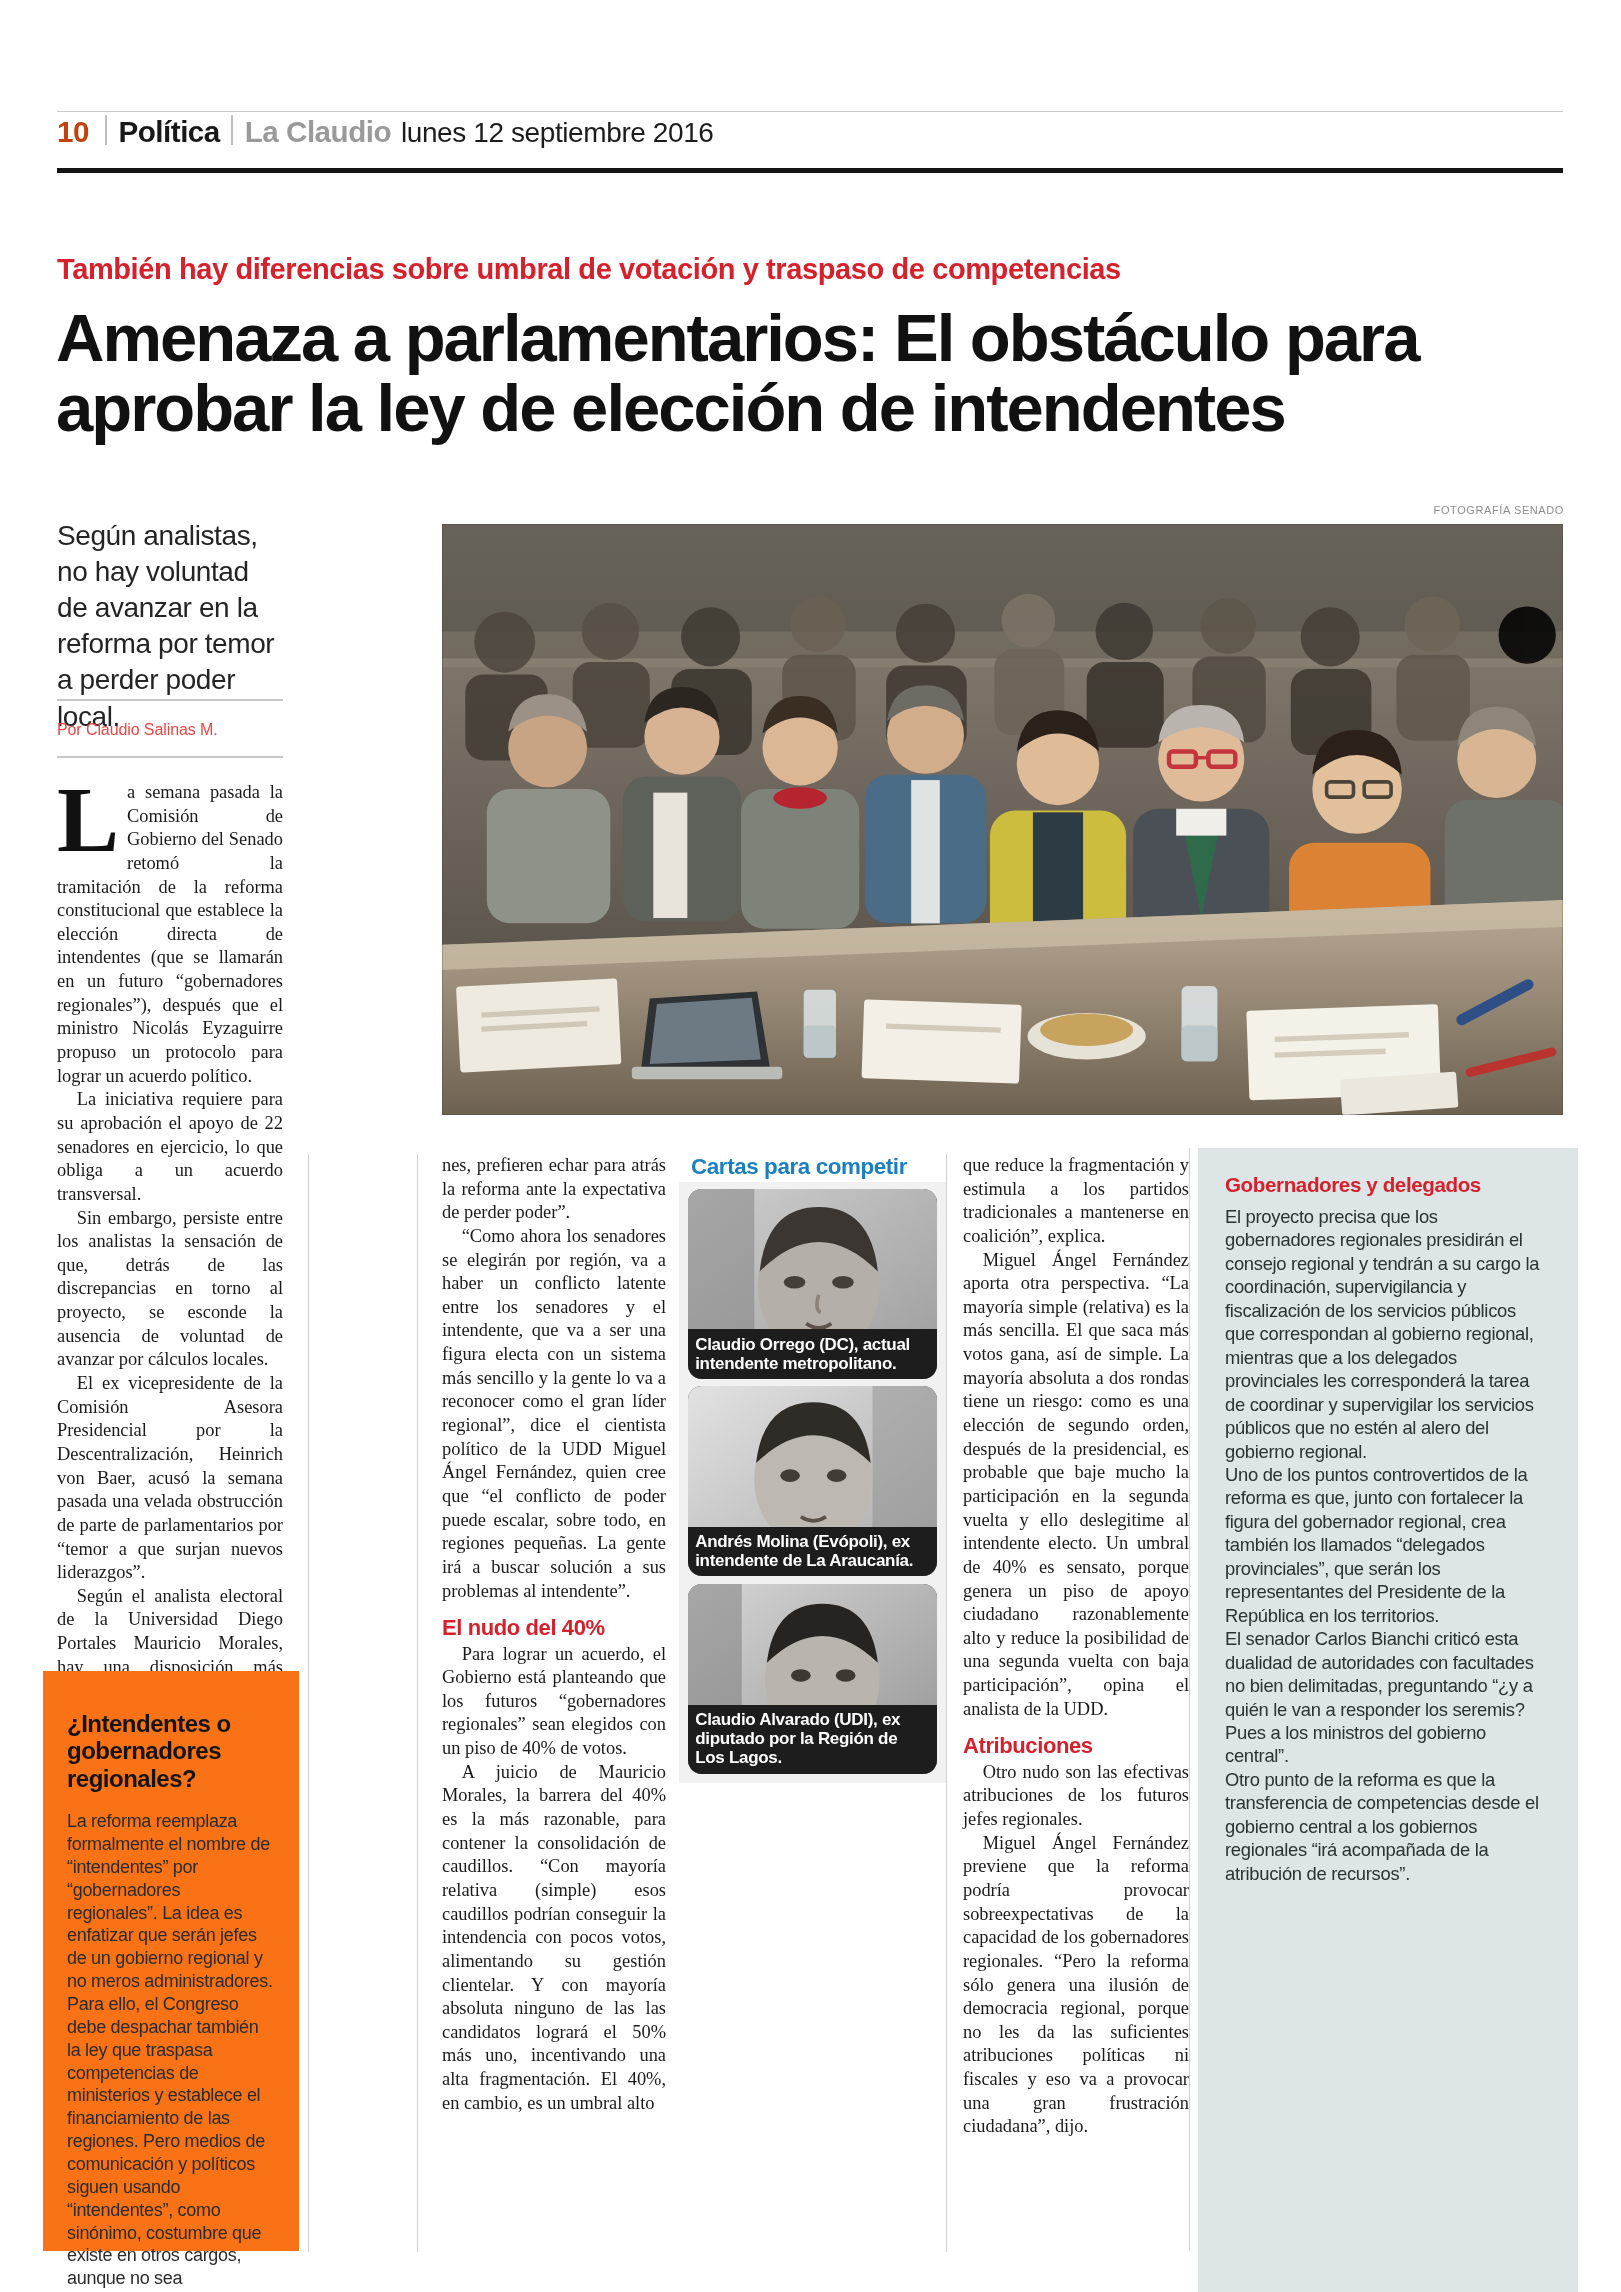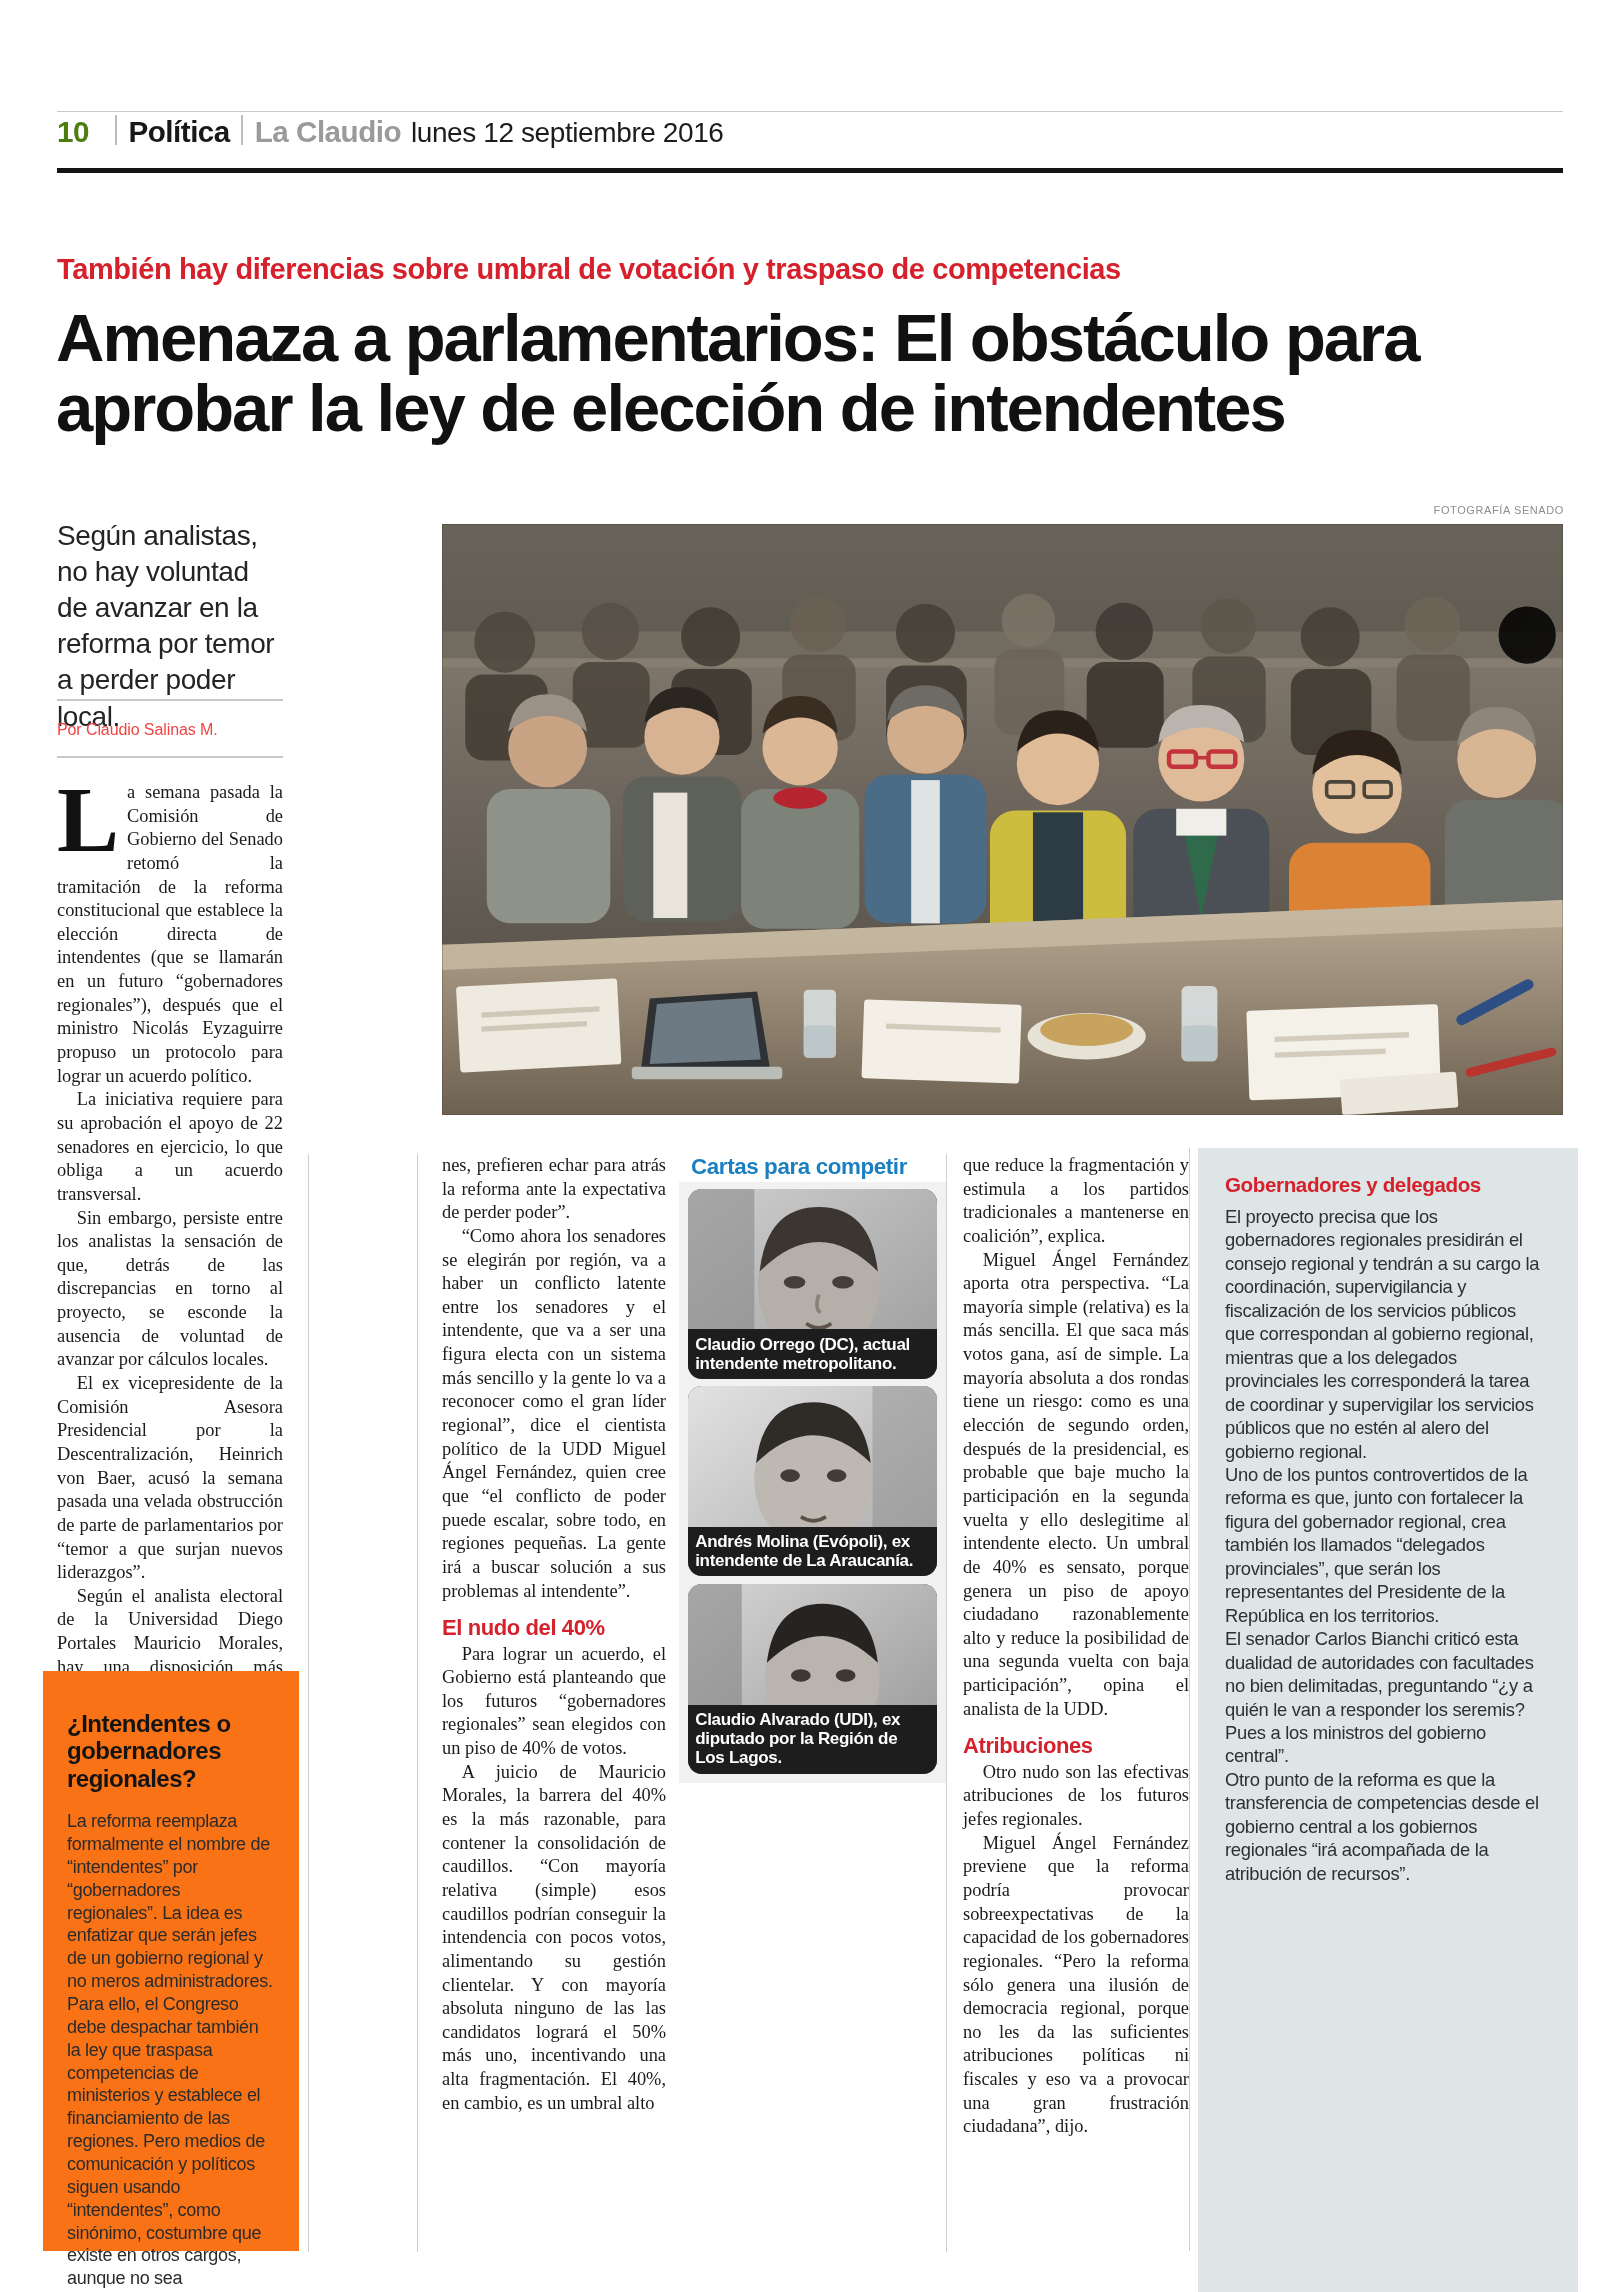--- a/index.html
+++ b/index.html
@@ -35,23 +35,23 @@
     position: absolute;
     left: 57px;
     top: 111px;
     width: 1506px;
     height: 0.9px;
     background: #c9c9c9;
   }
   .mh-page-no {
     font-size: 29.6px;
     font-weight: bold;
-    color: #4d7c0f;
-    letter-spacing: -0.4px;
-    padding-right: 26px;
+    color: #c2410c;
+    letter-spacing: -0.4px;
+    padding-right: 16px;
   }
   .mh-div {
     width: 1.8px;
     align-self: stretch;
     background: #bdbdbd;
     height: 30px;
     margin: 0 0 0 0;
   }
   .mh-section {
     font-size: 29.6px;

